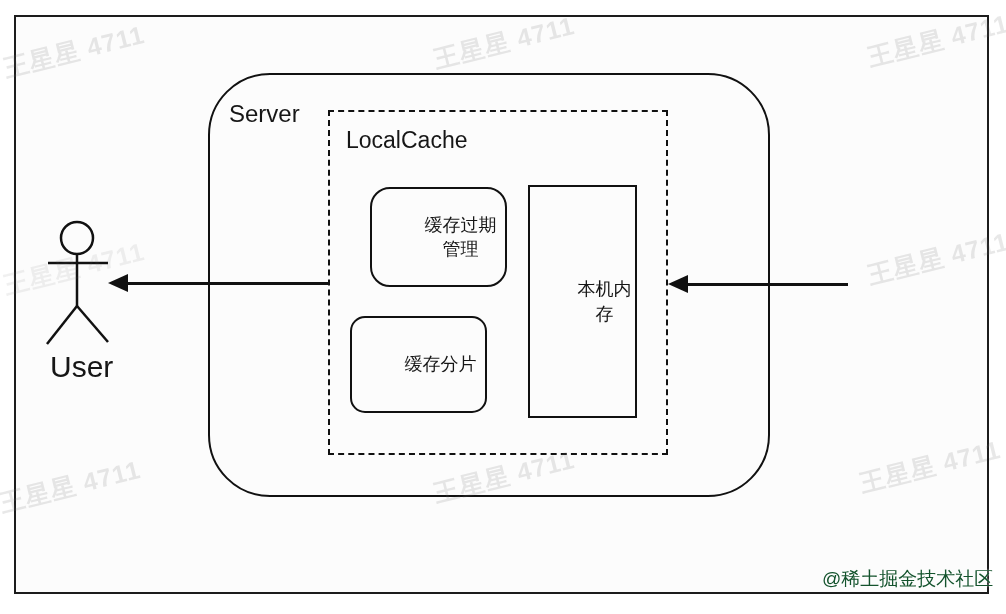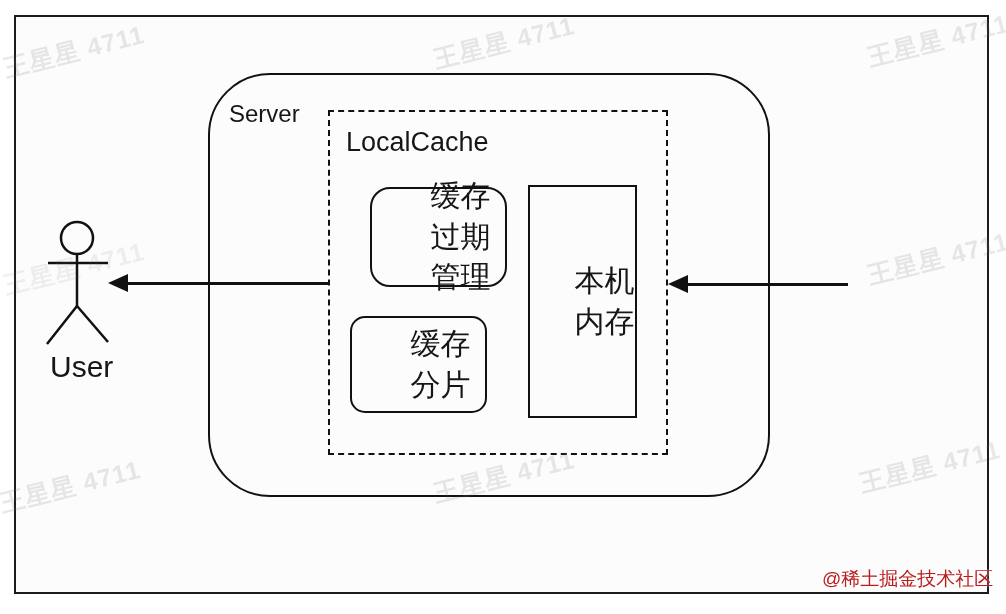--- a/index.html
+++ b/index.html
@@ -22,26 +22,26 @@
   }
   .server-label{
     position:absolute;left:229px;top:100px;font-size:24px;z-index:3;
   }
   
   .localcache-box{
     position:absolute;left:328px;top:110px;width:340px;height:345px;
     box-sizing:border-box;border:2.5px dashed #111;z-index:3;
   }
   .localcache-label{
-    position:absolute;left:346px;top:127px;font-size:27px;z-index:4;
+    position:absolute;left:346px;top:127px;font-size:23px;z-index:4;
   }
   .node{
     position:absolute;box-sizing:border-box;border:2.5px solid #111;
     display:flex;align-items:center;justify-content:center;
-    text-align:center;font-size:30px;line-height:1.35;z-index:4;
+    text-align:center;font-size:18px;line-height:1.35;z-index:4;
     background:#fcfcfc;
     padding-left:44px;
   }
   .rounded{border-radius:20px;}
   .cache-expiry{left:370px;top:187px;width:137px;height:100px;}
   .cache-expiry .wrap{width:94px;}
   .cache-shard{left:350px;top:316px;width:137px;height:97px;border-radius:15px;}
   .memory{left:528px;top:185px;width:109px;height:233px;}
   
   .arrow{position:absolute;height:22px;z-index:5;}
@@ -69,21 +69,21 @@
   }
   .wm1{left:2px;top:35px;}
   .wm2{left:432px;top:26px;}
   .wm3{left:866px;top:24px;}
   .wm4{left:866px;top:242px;}
   .wm5{left:2px;top:252px;color:rgba(110,110,110,0.10);}
   .wm6{left:-2px;top:470px;}
   .wm7{left:432px;top:460px;}
   .wm8{left:858px;top:450px;}
   .credit{
-    position:absolute;left:822px;top:566px;font-size:19px;color:#b91c1c;
+    position:absolute;left:822px;top:566px;font-size:19px;color:#14532d;
     z-index:21;text-shadow:0 0 2px #ffffff;white-space:nowrap;
   }
 </style>
 </head>
 <body>
 
 <div id="stage">
 
   <div class="frame"></div>
 

